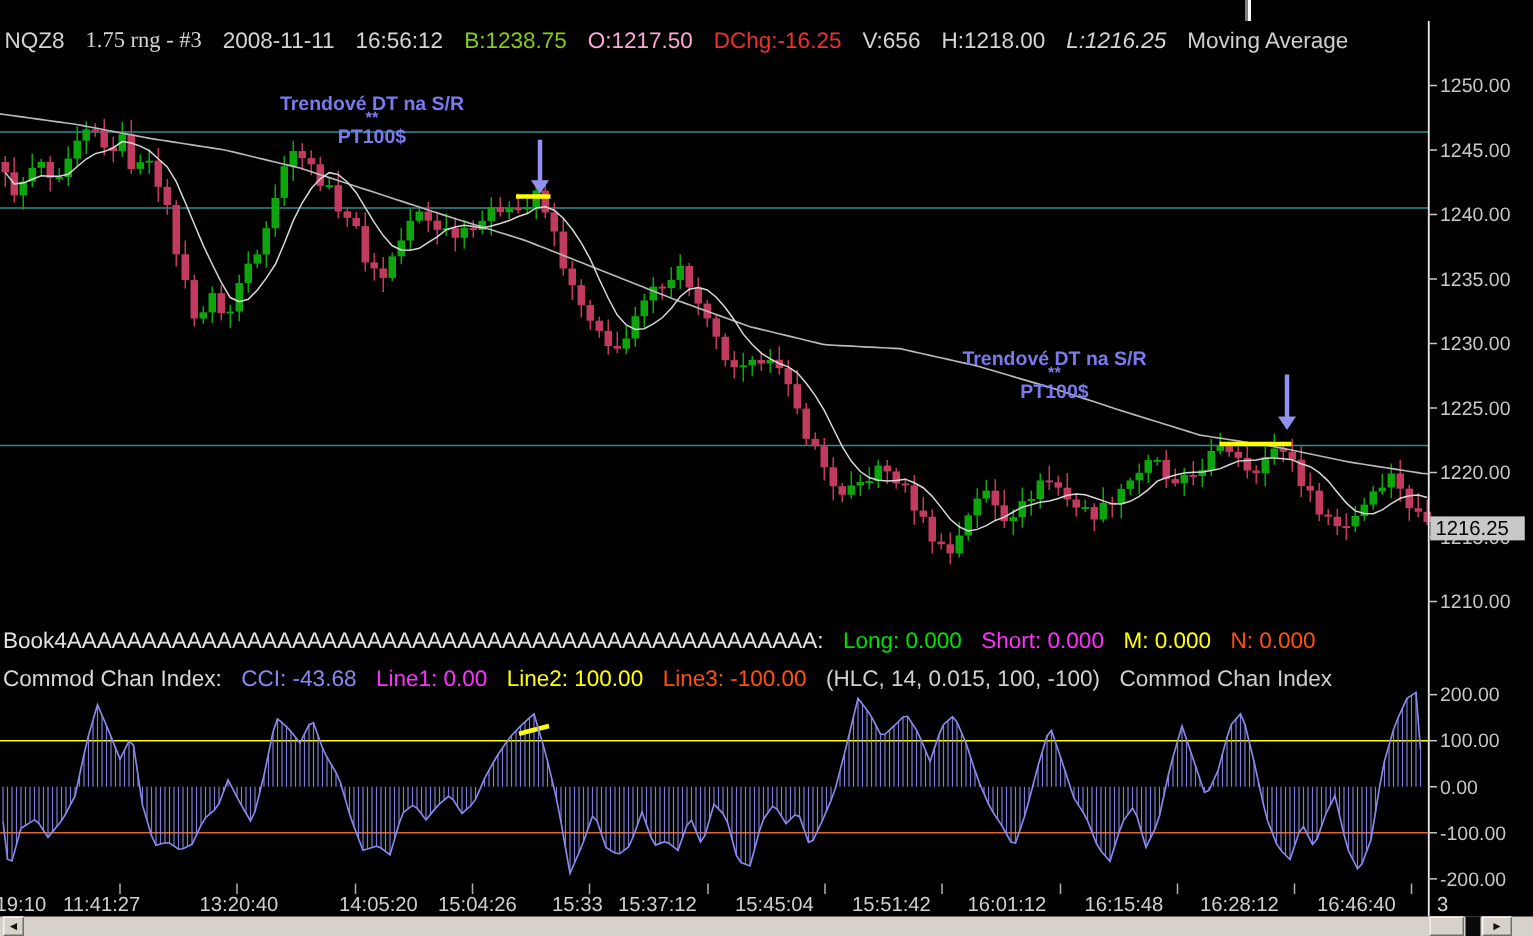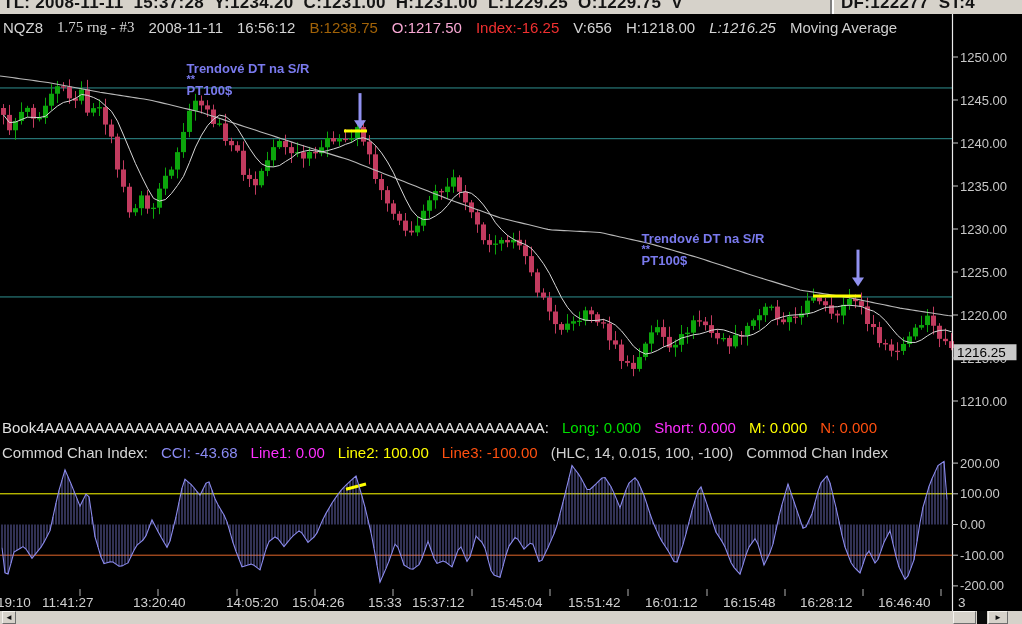--- a/index.html
+++ b/index.html
@@ -19,21 +19,21 @@
         display:flex;align-items:center;padding-left:3px;box-sizing:border-box;z-index:5;
         font-size:15px;color:#d4d4d4;}
   .row2 .seg{margin-right:14px;white-space:pre;}
   .study{margin-left:auto;margin-right:104px;color:#cfcfcf;white-space:pre;}
   
   .textrow{position:absolute;left:2px;white-space:pre;font-size:15px;z-index:4;}
   .textrow .seg{margin-right:13px;white-space:pre;}
   #book-row{top:419px;}
   #cci-row{top:444px;}
   
-  .annot{position:absolute;z-index:4;transform:translateX(-50%);
+  .annot{position:absolute;z-index:4;text-align:center;transform:translateX(-50%);
          font-size:13px;font-weight:bold;color:#7a7aee;line-height:13px;}
   .annot .star{font-size:11px;line-height:9px;}
   
   #chart-svg{position:absolute;left:0;top:0;z-index:1;}
   
   .scrollbar{position:absolute;left:0;top:611px;width:1022px;height:13px;background:#d6d2ca;
              z-index:6;}
   .sb-btn,.sb-thumb{position:absolute;top:0;height:13px;background:#d6d2ca;box-sizing:border-box;
     border-top:1px solid #f4f2ee;border-left:1px solid #f4f2ee;
     border-right:1px solid #6e6e6e;border-bottom:1px solid #6e6e6e;
@@ -759,35 +759,31 @@
         <text x="490" y="607" fill="#d0d0d0" font-size="13.5">15:45:04</text>
         <text x="568" y="607" fill="#d0d0d0" font-size="13.5">15:51:42</text>
         <text x="645" y="607" fill="#d0d0d0" font-size="13.5">16:01:12</text>
         <text x="723" y="607" fill="#d0d0d0" font-size="13.5">16:15:48</text>
         <text x="800" y="607" fill="#d0d0d0" font-size="13.5">16:28:12</text>
         <text x="878" y="607" fill="#d0d0d0" font-size="13.5">16:46:40</text>
         <text x="958" y="607" fill="#d0d0d0" font-size="13.5">3</text>
       </g>
     </svg>
 
-  <div class="titlebar">
-    <span class="tb-left">TL: 2008-11-11  15:37:28  Y:1234.20  C:1231.00  H:1231.00  L:1229.25  O:1229.75  V</span>
-    <span class="tb-right">DF:122277  ST:4</span>
-  </div>
   <div class="tb-div" style="position:absolute;z-index:6;"></div>
 
   <div class="row2" id="header-row">
 
     <span class="seg" style="color: rgb(212, 212, 212);">NQZ8</span>
       <span class="seg" style="color: rgb(212, 212, 212); font-family: Liberation Serif, serif;">1.75 rng - #3</span>
       <span class="seg" style="color: rgb(212, 212, 212);">2008-11-11</span>
       <span class="seg" style="color: rgb(212, 212, 212);">16:56:12</span>
-      <span class="seg" style="color: #a16207;">B:1238.75</span>
+      <span class="seg" style="color: #84cc16;">B:1238.75</span>
       <span class="seg" style="color: #f9a8d4;">O:1217.50</span>
-      <span class="seg" style="color: rgb(240, 48, 48);">Index:-16.25</span>
+      <span class="seg" style="color: rgb(240, 48, 48);">DChg:-16.25</span>
       <span class="seg" style="color: rgb(212, 212, 212);">V:656</span>
       <span class="seg" style="color: rgb(212, 212, 212);">H:1218.00</span>
       <span class="seg" style="color: rgb(212, 212, 212); font-style: italic;">L:1216.25</span>
       <span class="study">Moving Average</span>
   </div>
 
   <div class="annot" style="left:248px;top:62px;">
     <div>Trendové DT na S/R</div>
     <div class="star">**</div>
     <div>PT100$</div>

